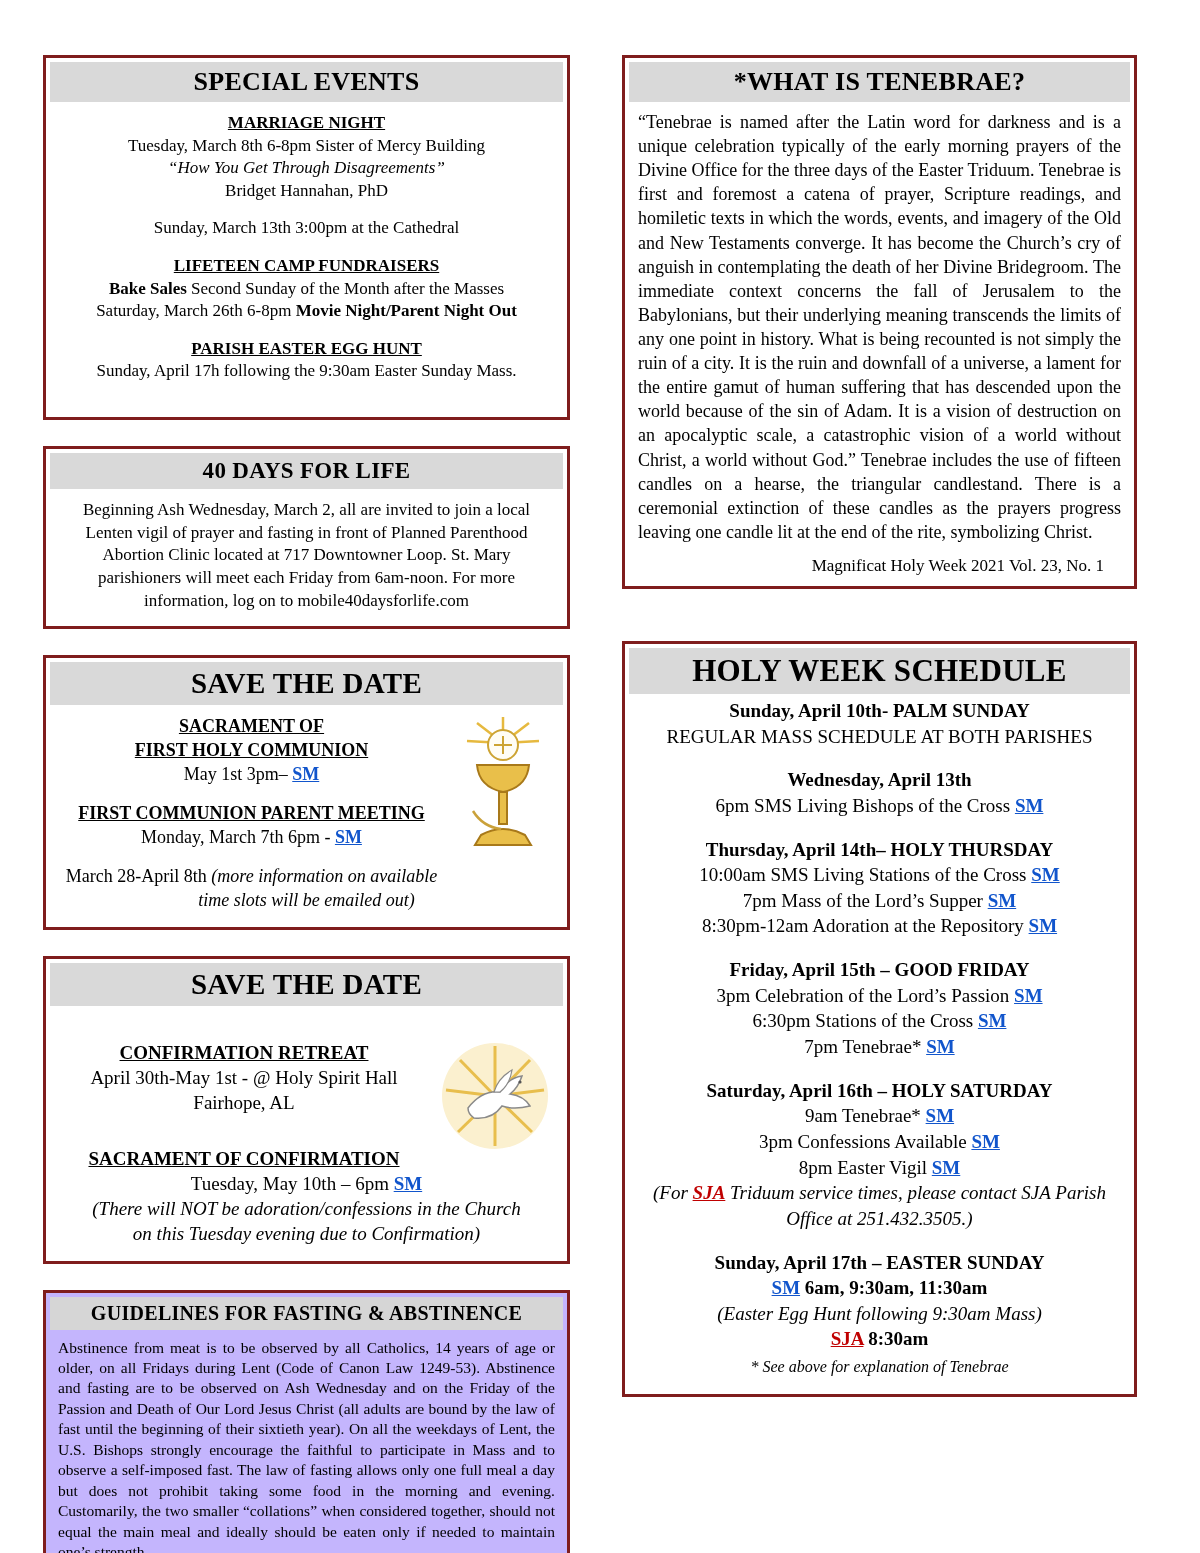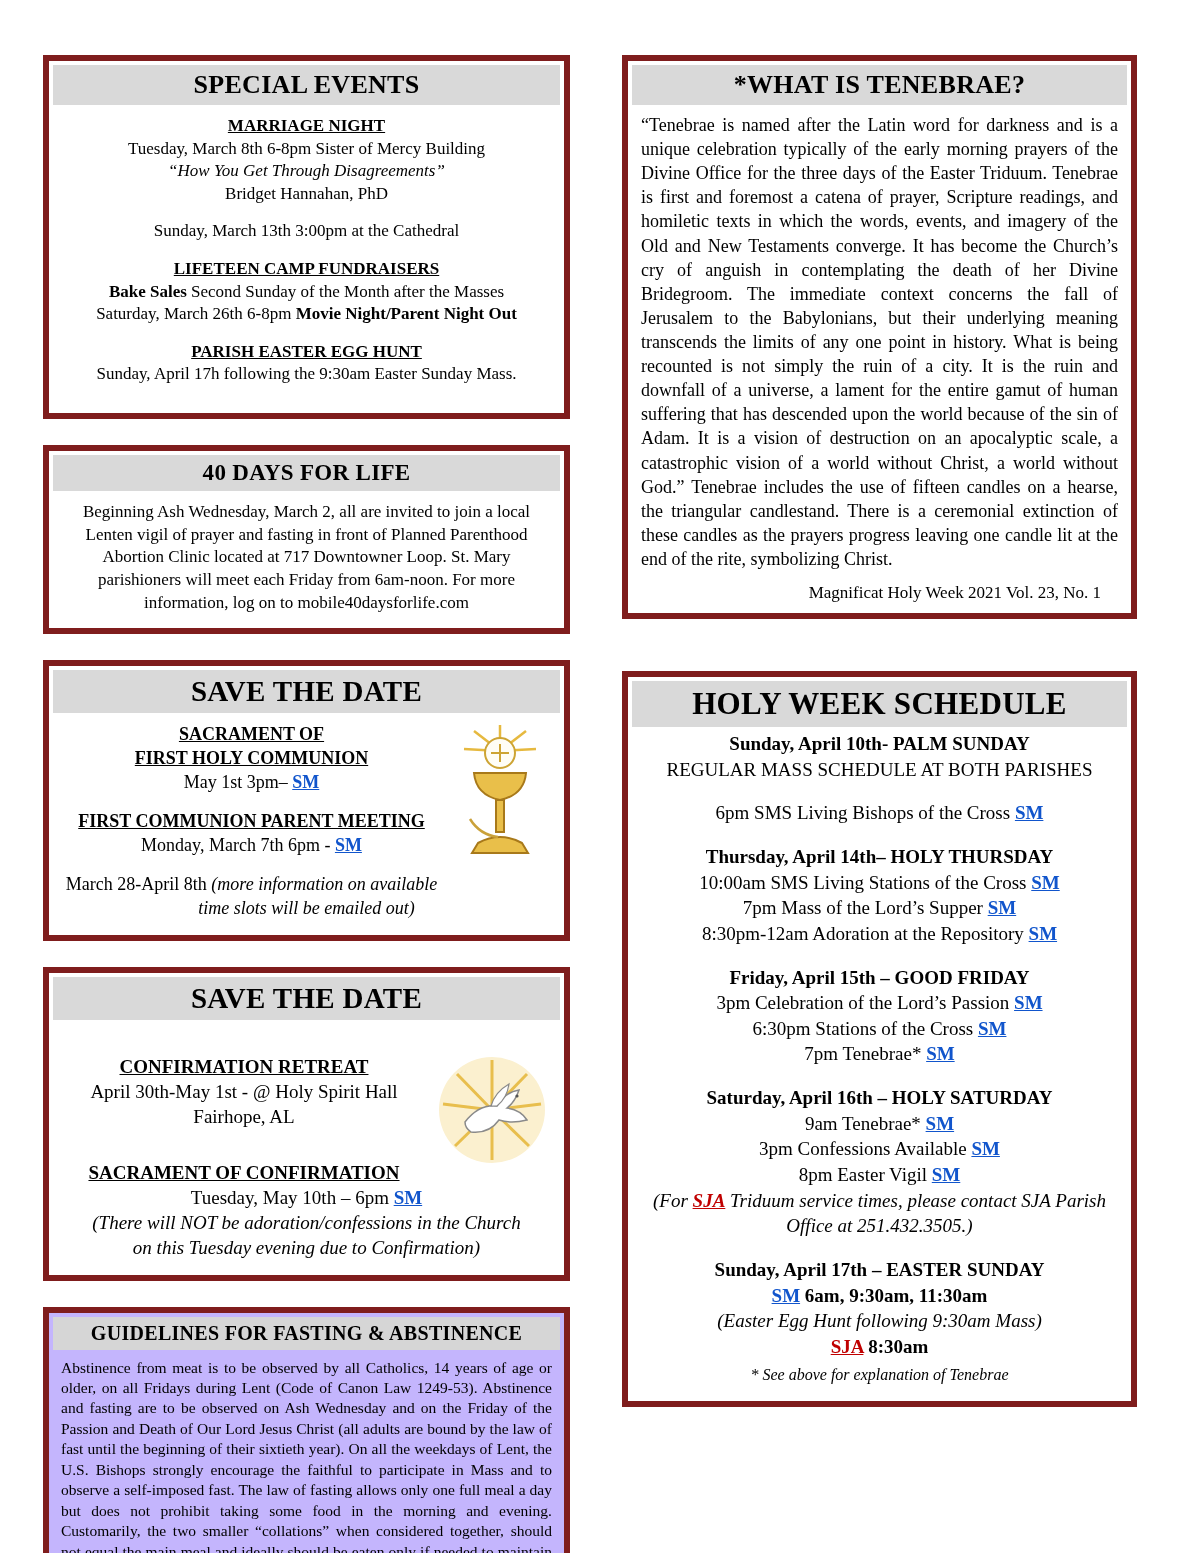--- a/index.html
+++ b/index.html
@@ -6,38 +6,38 @@
   html,body { background:#ffffff; }
   body {
     width:1200px; height:1553px; position:relative;
     font-family:"Liberation Serif","DejaVu Serif",serif;
     color:#000; overflow:hidden;
   }
   .page { display:flex; gap:52px; padding:55px 63px 0 43px; }
   .col-left  { width:527px; flex:0 0 527px; }
   .col-right { width:515px; flex:0 0 515px; }
 
-  .box { border:6px solid #7f1d1d; background:#fff; margin-bottom:26px; }
+  .box { border:3px solid #7f1d1d; background:#fff; margin-bottom:26px; }
   .box-title {
     background:#d9d9d9; text-align:center; font-weight:bold;
     font-size:26px; padding:5px 4px; margin:4px; letter-spacing:.3px;
   }
   .box-title.xl { font-size:31px; }
   .box-title.lg { font-size:29px; }
   .box-title.md { font-size:23px; }
   .box-title.sm { font-size:20px; }
 
   .box-body { padding:6px 14px 14px 14px; font-size:17px; line-height:1.33; }
   .center { text-align:center; }
   .justify { text-align:justify; }
   .italic { font-style:italic; }
   .bold { font-weight:bold; }
 
   .event { margin-bottom:15px; }
-  .event:last-child { margin-bottom:13px; }
+  .event:last-child { margin-bottom:20px; }
   .ev-h { font-weight:bold; text-decoration:underline; }
   .ev-h-wrap { text-decoration:underline; }
   .ev-note { font-style:italic; font-size:15px; }
 
   .std-body { font-size:18px; }
   .std-body .ev-h { font-size:18px; }
   .cf-body { font-size:19px;margin-top:28px; }
 
   .spacer { height:15px; }
 
@@ -170,20 +170,21 @@
       <div class="ten-attrib">Magnificat Holy Week 2021 Vol. 23, No. 1</div>
     </section>
 
     <section class="box">
       <div class="box-title xl">HOLY WEEK SCHEDULE</div>
       <div class="box-body center hw-body">
         <div class="bold">Sunday, April 10th- PALM SUNDAY</div>
         <div>REGULAR MASS SCHEDULE AT BOTH PARISHES</div>
         <div class="hw-gap"></div>
 
+        <div class="bold">Wednesday, April 13th</div>
         <div><span>6pm SMS Living Bishops of the Cross </span><a class="link-sm">SM</a></div>
         <div class="hw-gap"></div>
 
         <div class="bold">Thursday, April 14th– HOLY THURSDAY</div>
         <div><span>10:00am SMS Living Stations of the Cross </span><a class="link-sm">SM</a></div>
         <div><span>7pm Mass of the Lord’s Supper </span><a class="link-sm">SM</a></div>
         <div><span>8:30pm-12am Adoration at the Repository </span><a class="link-sm">SM</a></div>
         <div class="hw-gap"></div>
 
         <div class="bold">Friday, April 15th – GOOD FRIDAY</div>

